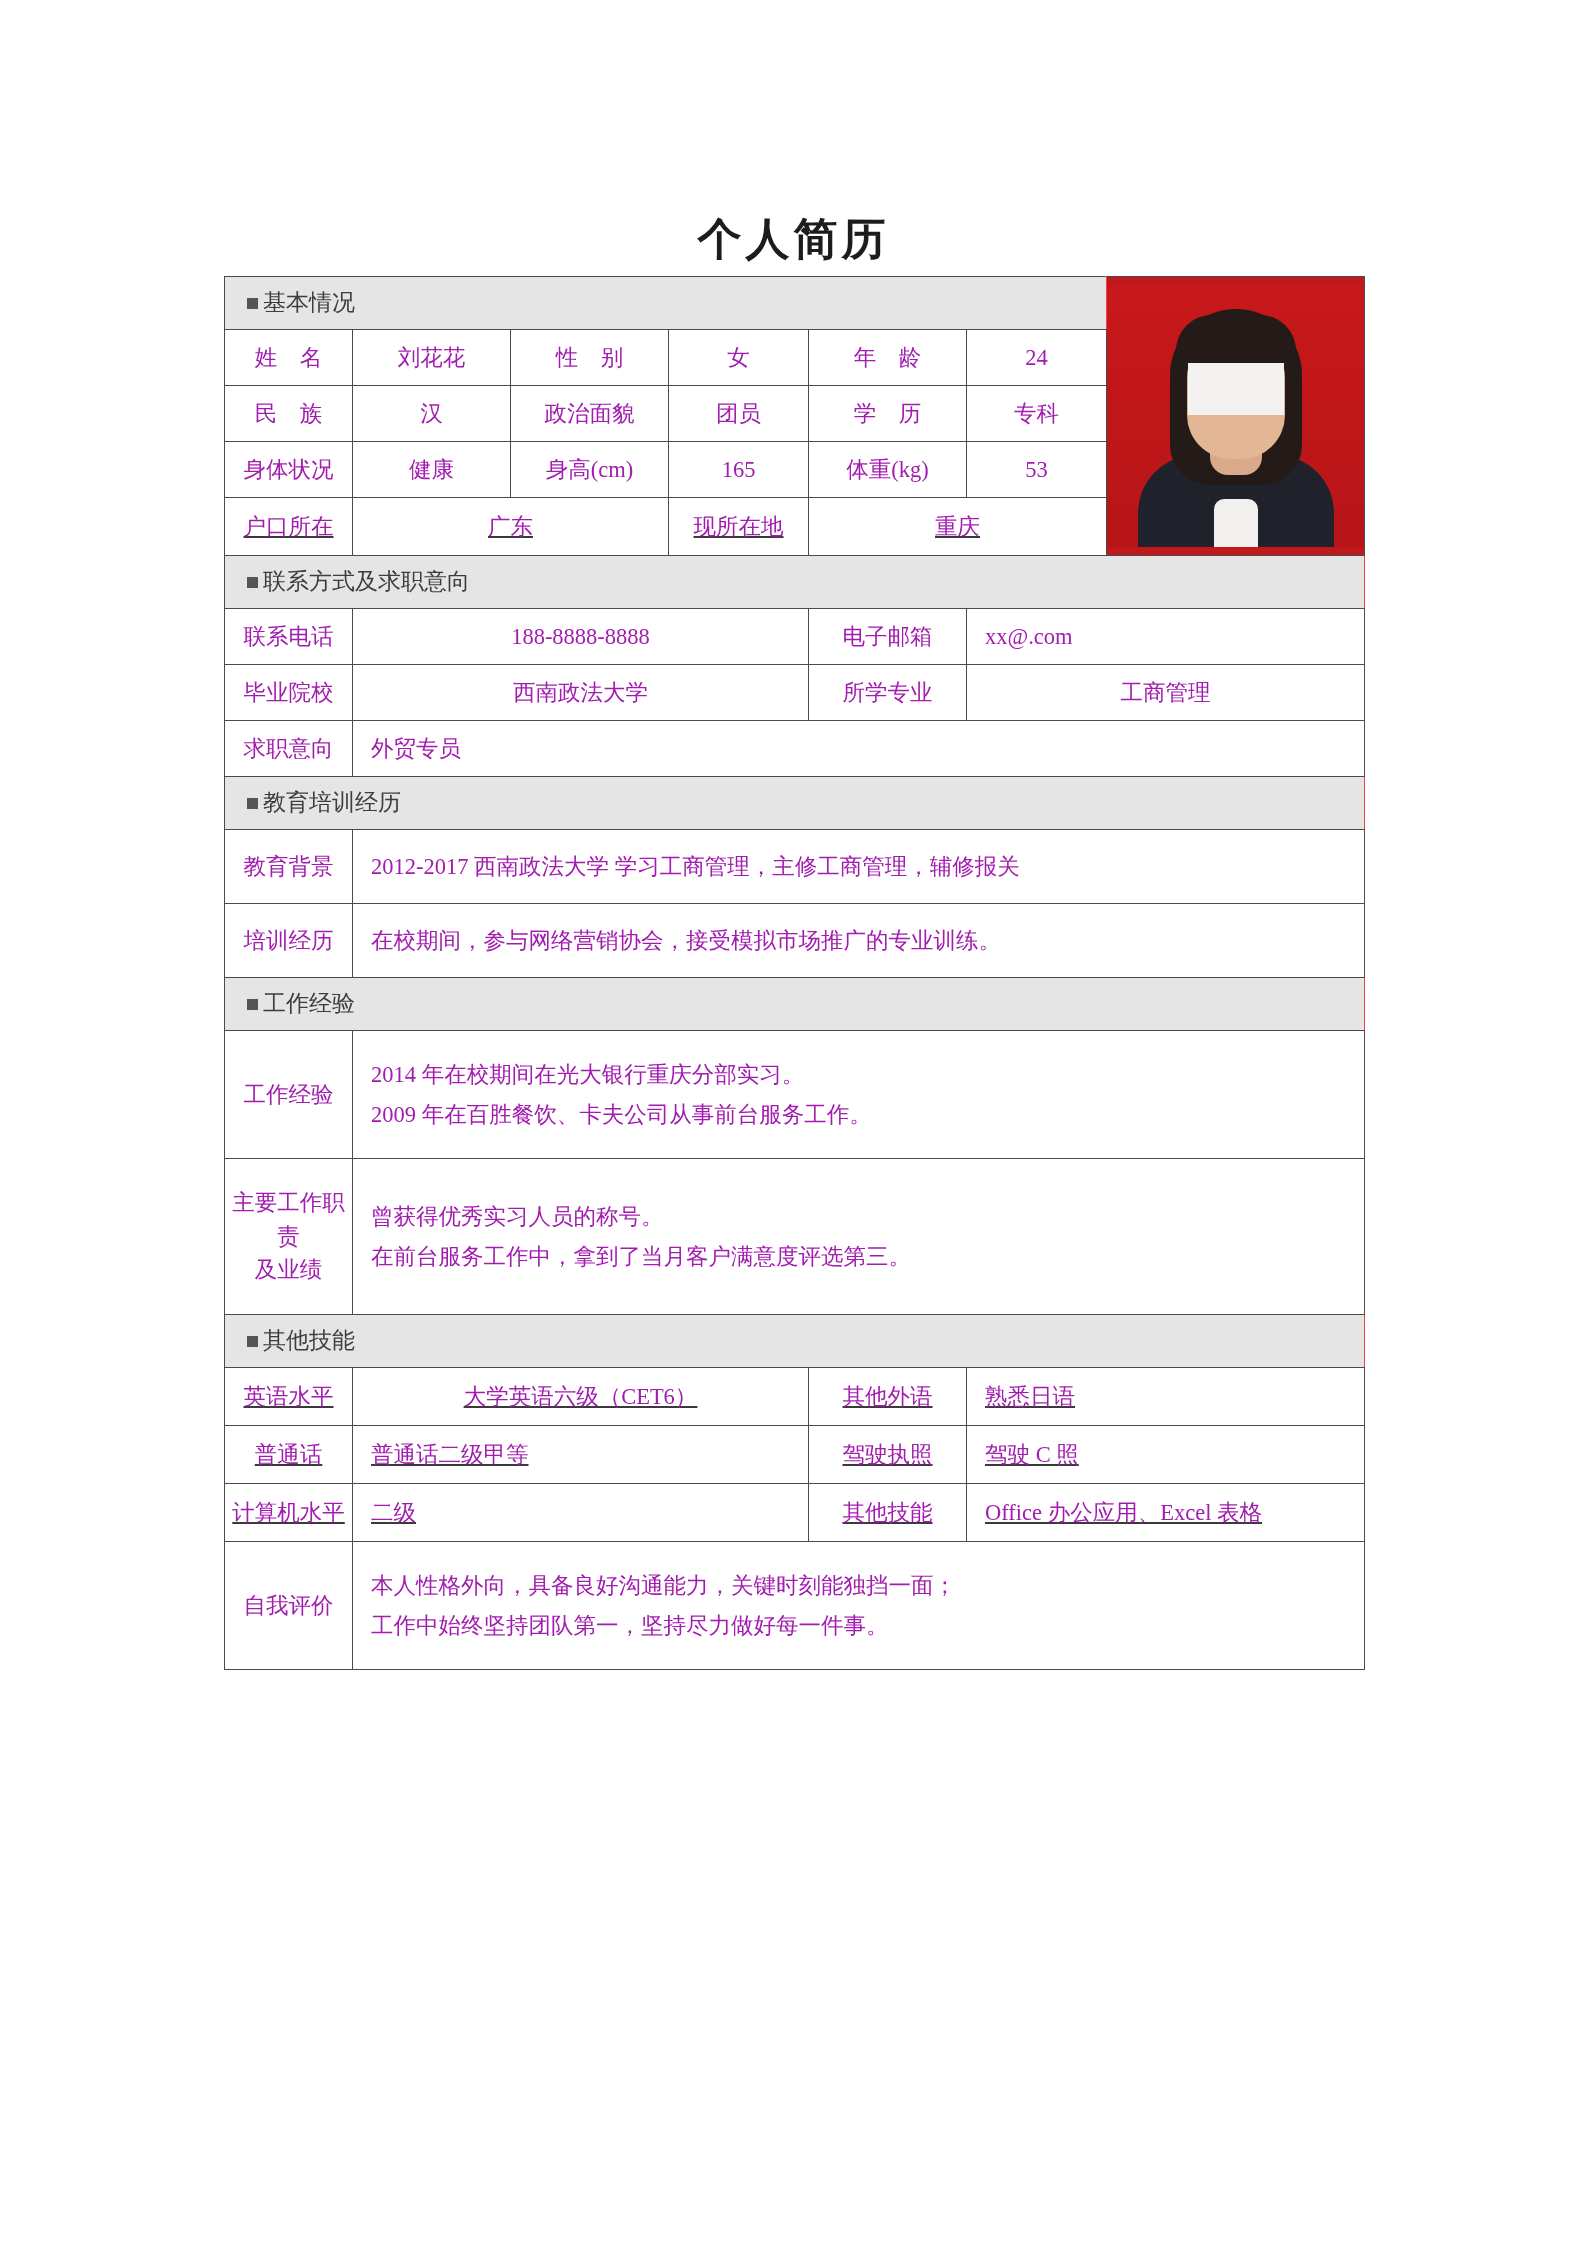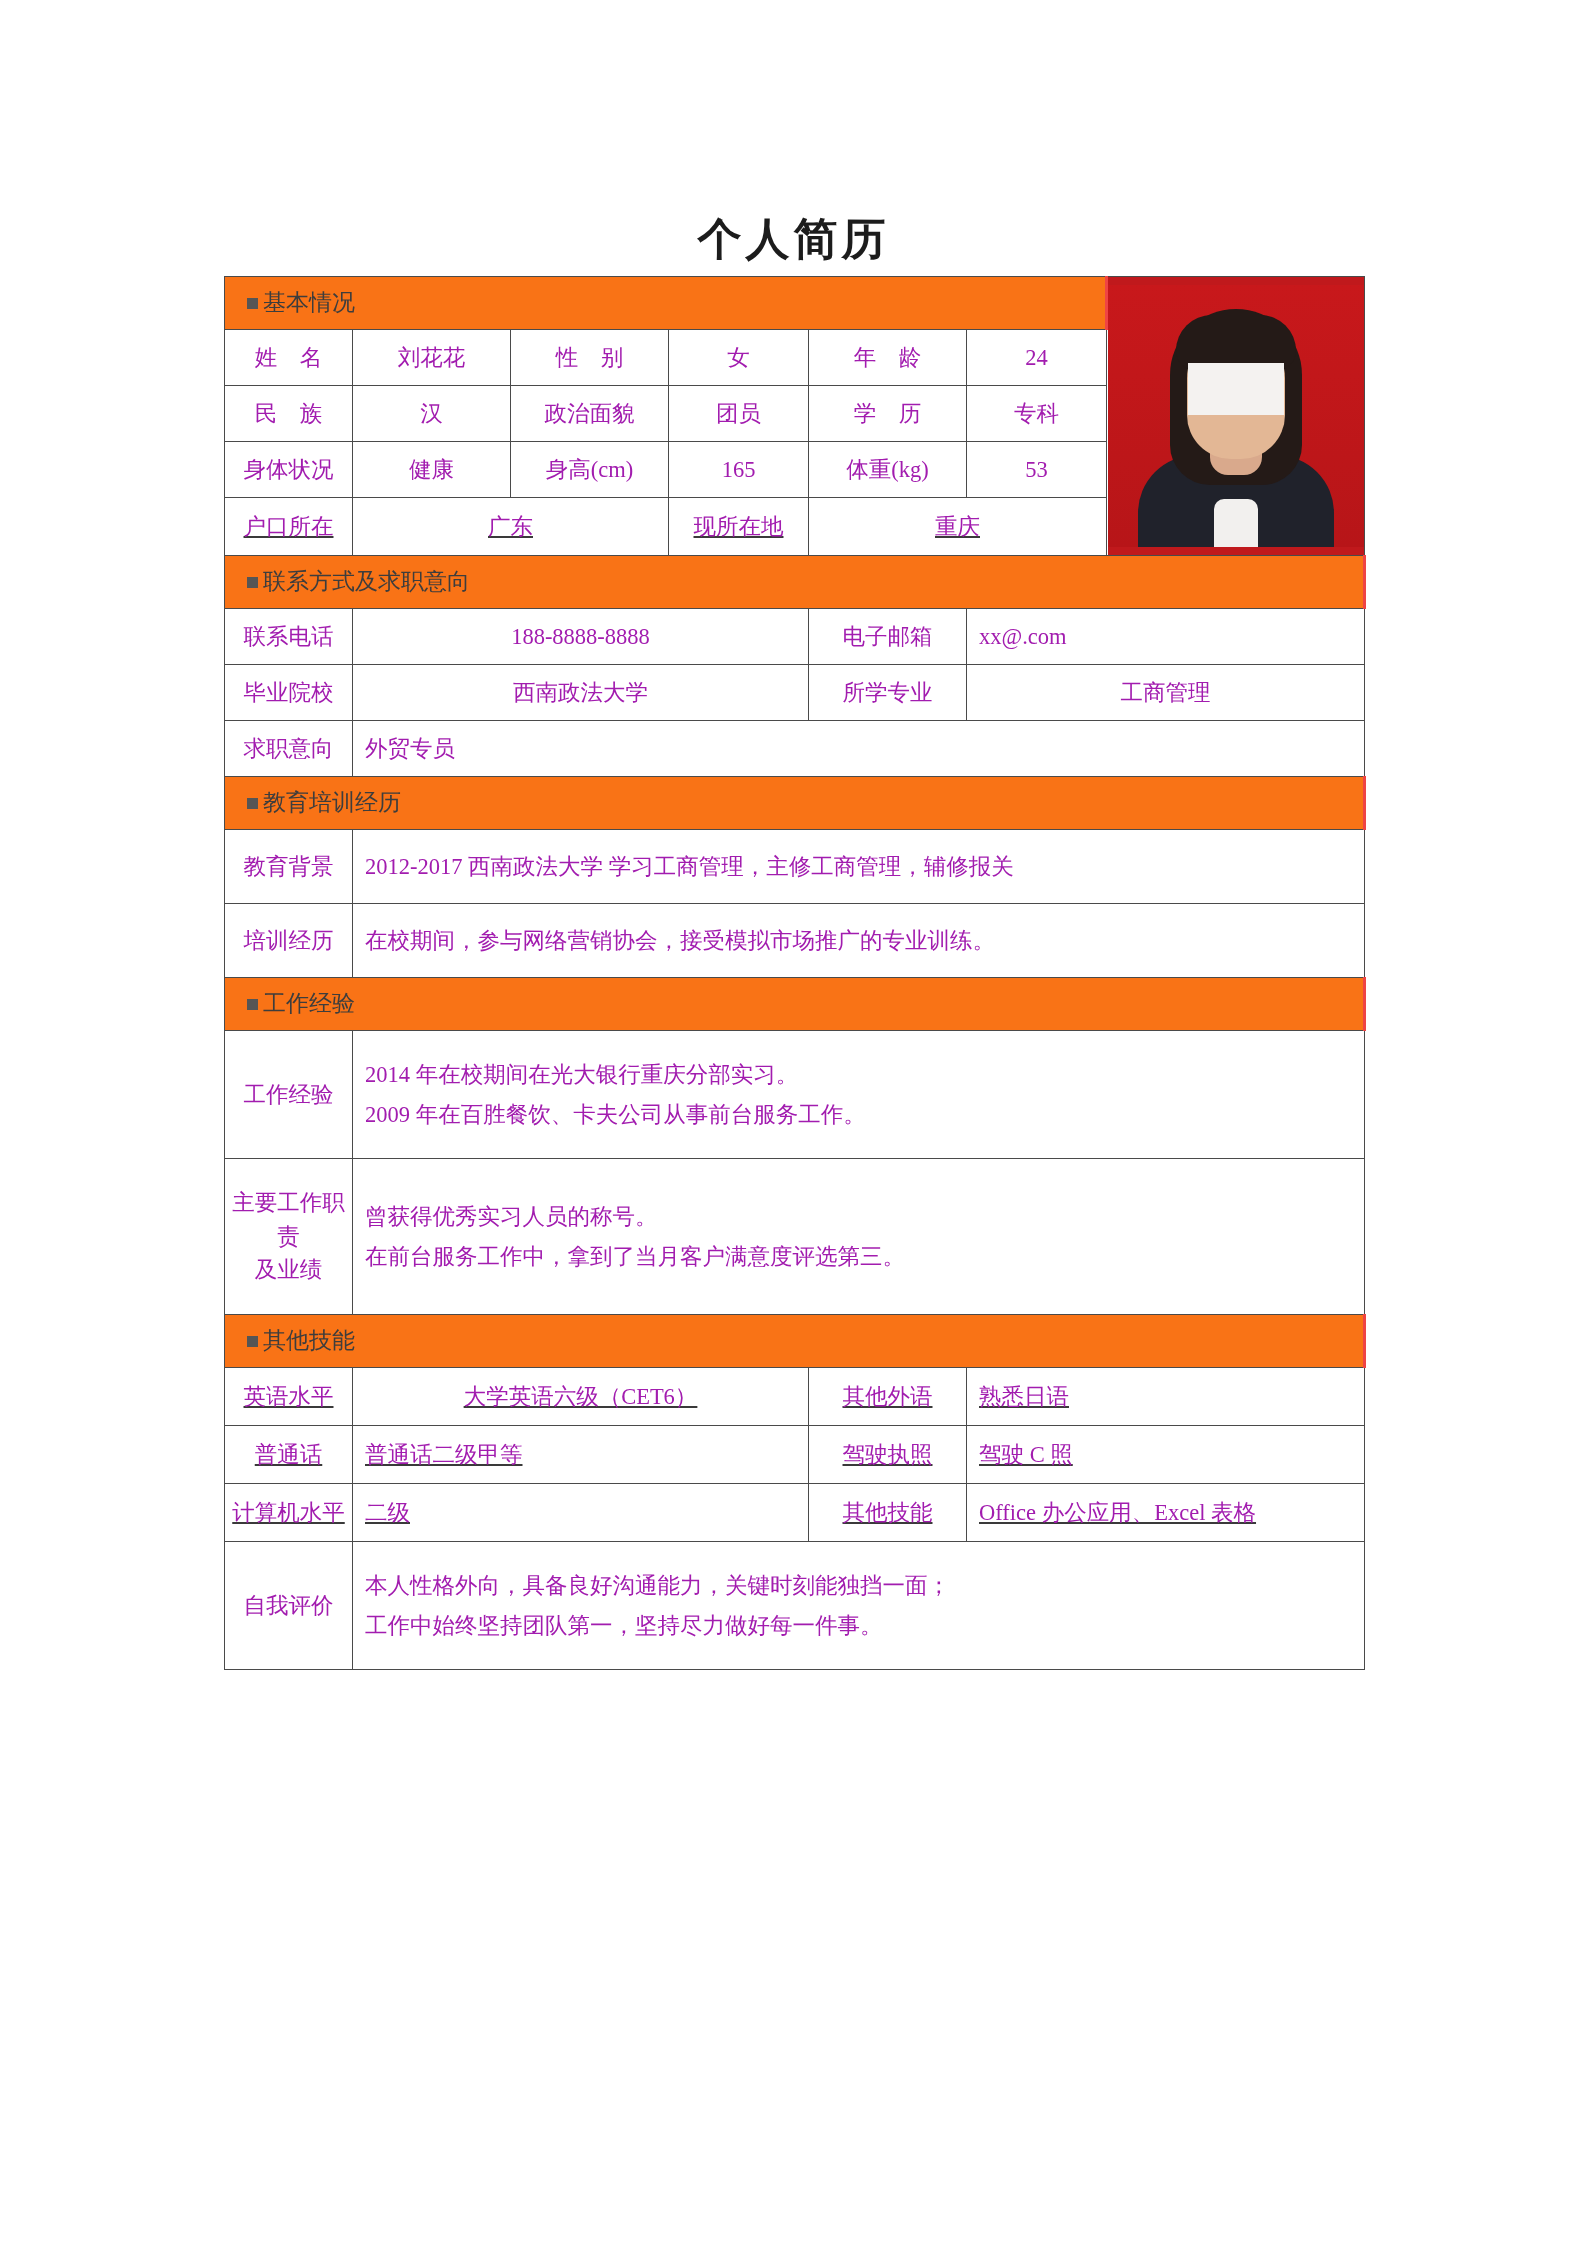--- a/index.html
+++ b/index.html
@@ -52,49 +52,49 @@
     font-size: 22.5px;
     color: #a21caf;
     text-align: center;
     vertical-align: middle;
     line-height: 1.5;
     font-family: "Liberation Serif", "DejaVu Serif", serif;
     background: #ffffff;
   }
 
   td.section-head {
-    background: #f97316;
+    background: #e5e5e5;
     text-align: left;
     padding-left: 22px;
     height: 52px;
     font-size: 23px;
     color: #3d3d3d;
     border-left: 1px solid #4a4a4a;
-    border-right: 3px solid #ef4444;
+    border-right: 1px solid #ef4444;
   }
   td.section-head .bullet {
     display: inline-block;
     width: 11px;
     height: 11px;
     background: #555;
     margin-right: 5px;
     vertical-align: 1px;
   }
 
   .lbl {
     letter-spacing: 0px;
     color: #4d4d4d;
   }
 
   .row-h { height: 56px; }
   .row-h2 { height: 58px; text-decoration: underline; }
 
   td.left-text {
     text-align: left;
-    padding-left: 12px;
+    padding-left: 18px;
     line-height: 1.75;
   }
 
   td.photo-cell {
     padding: 0;
     border: 1px solid #4a4a4a;
     background: #c0191c;
     position: relative;
     width: 198px;
   }

